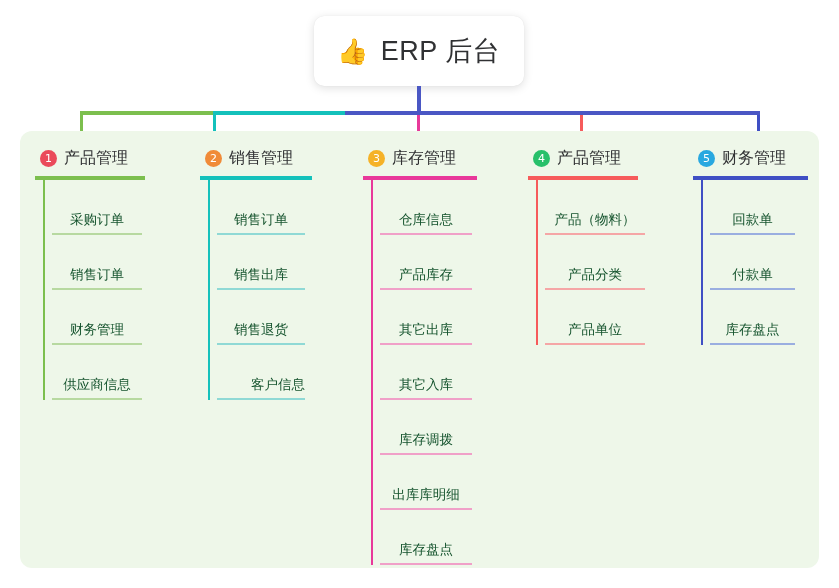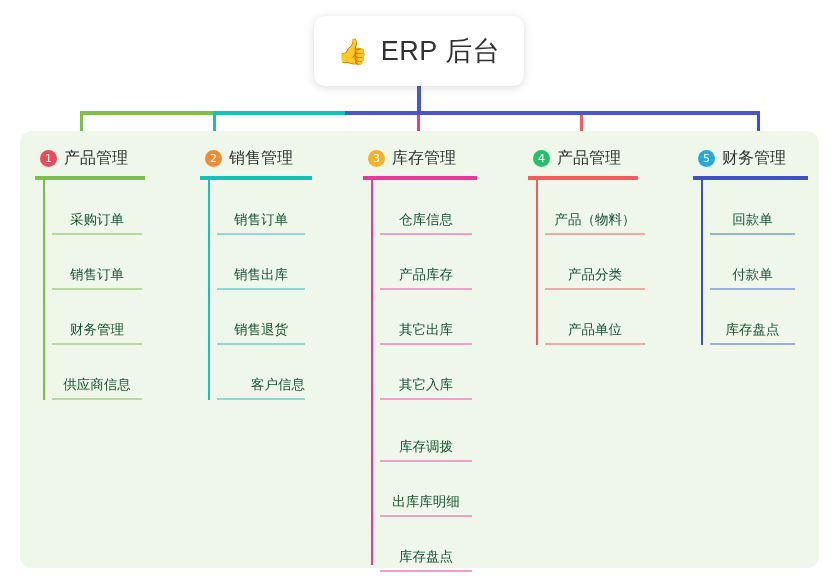--- a/index.html
+++ b/index.html
@@ -239,21 +239,21 @@
             <div class="leaf-rule" style="background: rgb(240, 160, 200);"></div>
           </div>
           <div class="leaf" style="width: 92px;">
             <span class="leaf-label">其它出库</span>
             <div class="leaf-rule" style="background: rgb(240, 160, 200);"></div>
           </div>
           <div class="leaf" style="width: 92px;">
             <span class="leaf-label">其它入库</span>
             <div class="leaf-rule" style="background: rgb(240, 160, 200);"></div>
           </div>
-          <div class="leaf" style="width: 92px; margin-top: 7px;">
+          <div class="leaf" style="width: 92px;">
             <span class="leaf-label">库存调拨</span>
             <div class="leaf-rule" style="background: rgb(240, 160, 200);"></div>
           </div>
           <div class="leaf" style="width: 92px;">
             <span class="leaf-label">出库库明细</span>
             <div class="leaf-rule" style="background: rgb(240, 160, 200);"></div>
           </div>
           <div class="leaf" style="width: 92px;">
             <span class="leaf-label">库存盘点</span>
             <div class="leaf-rule" style="background: rgb(240, 160, 200);"></div>

